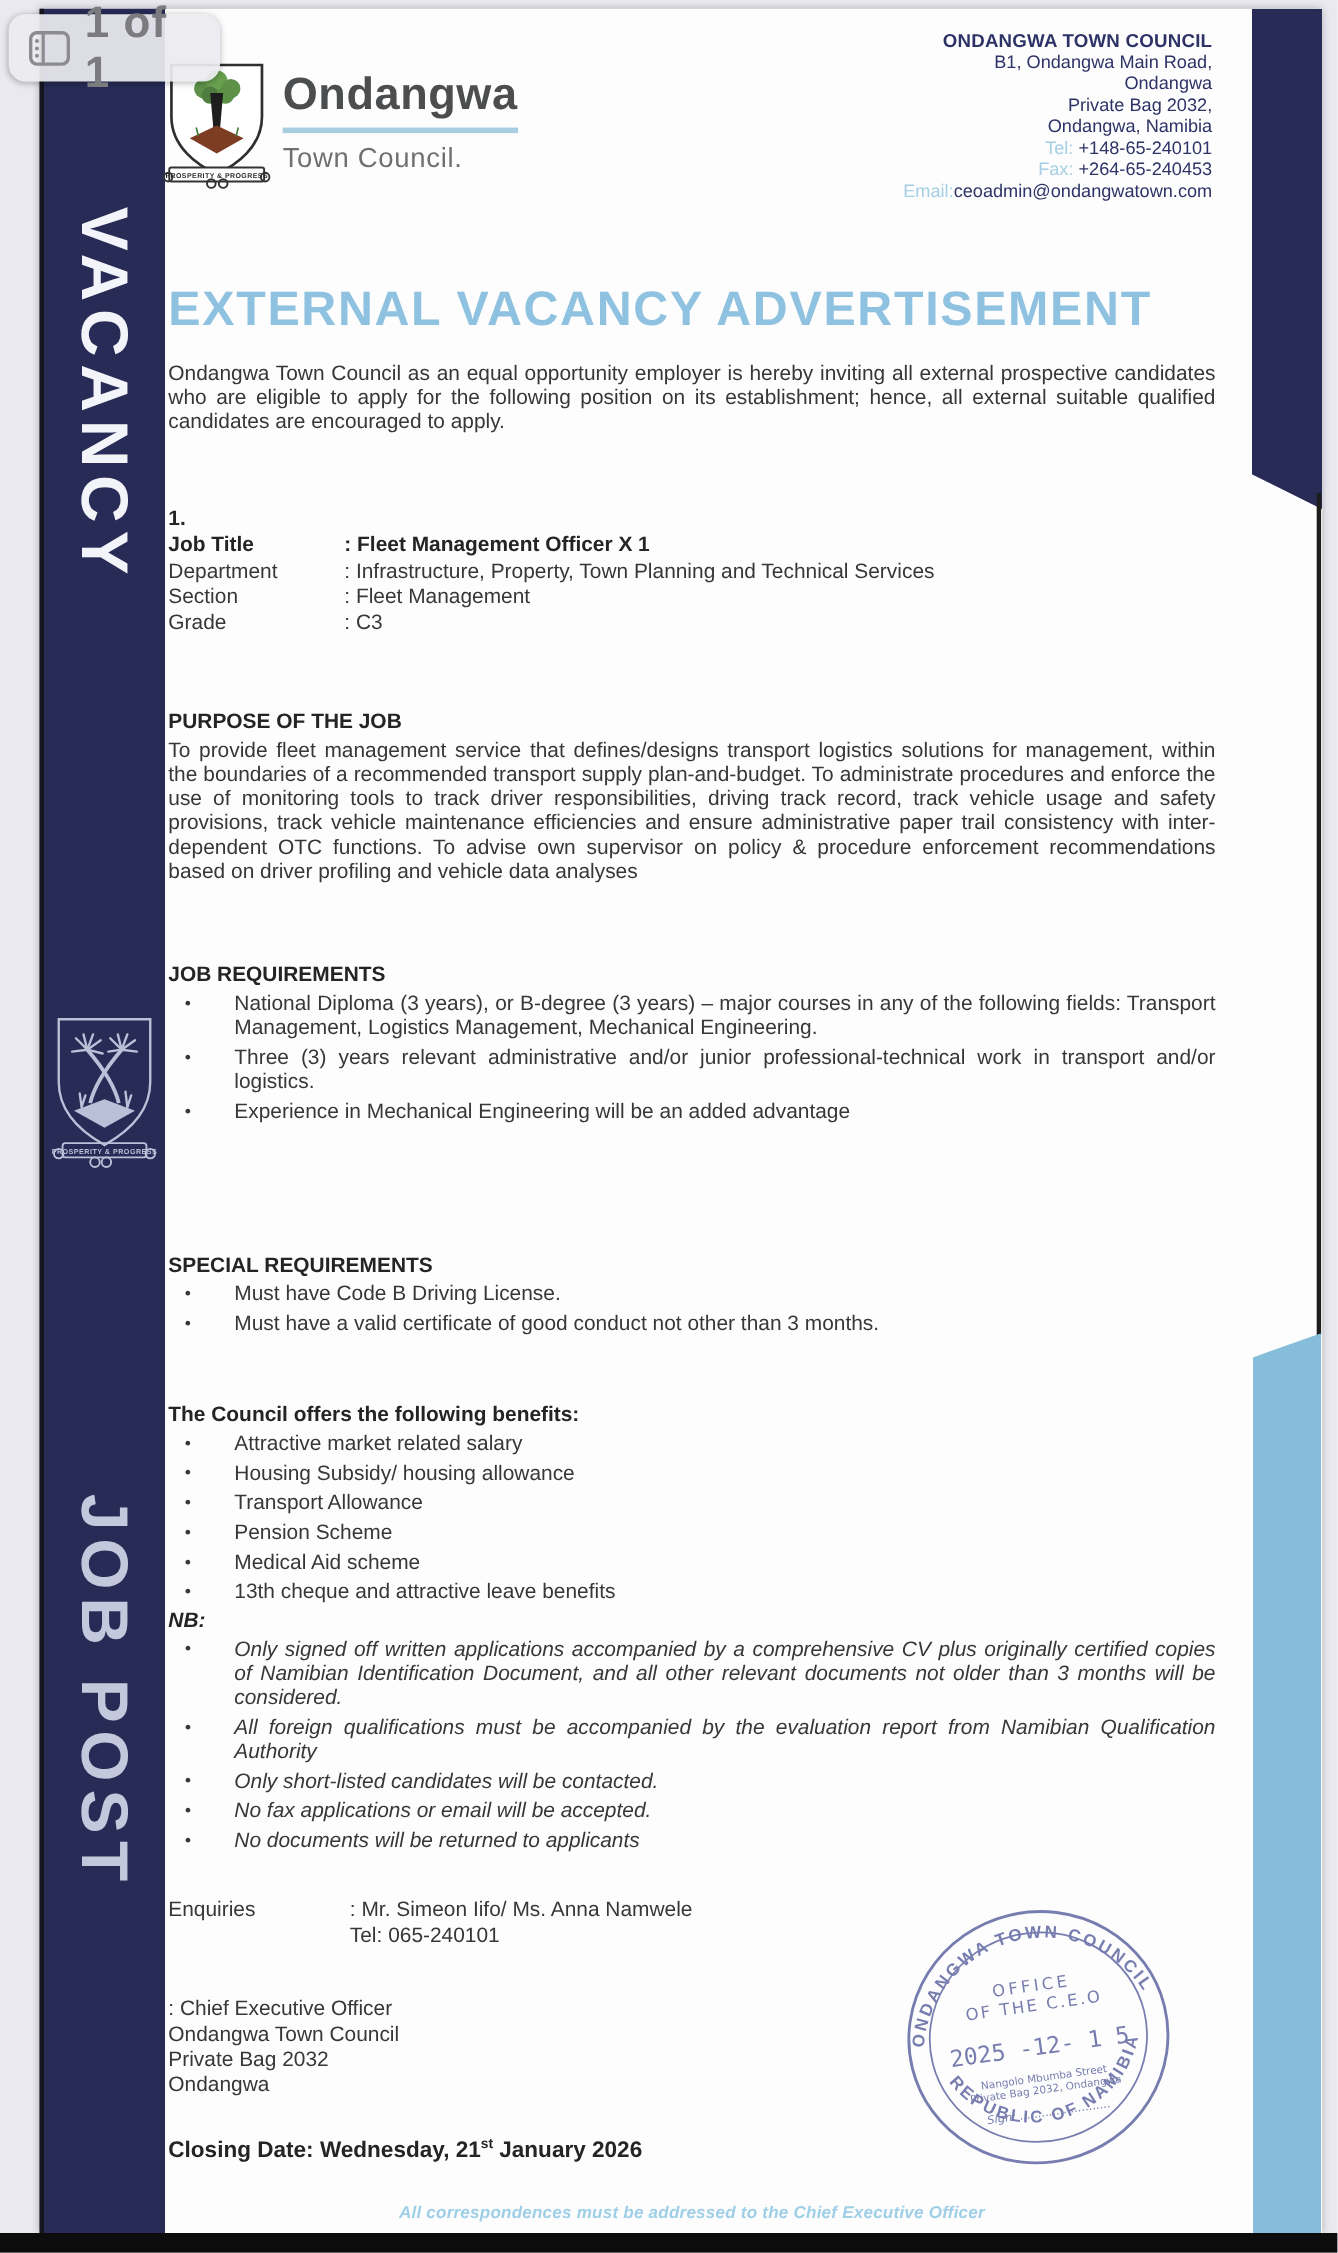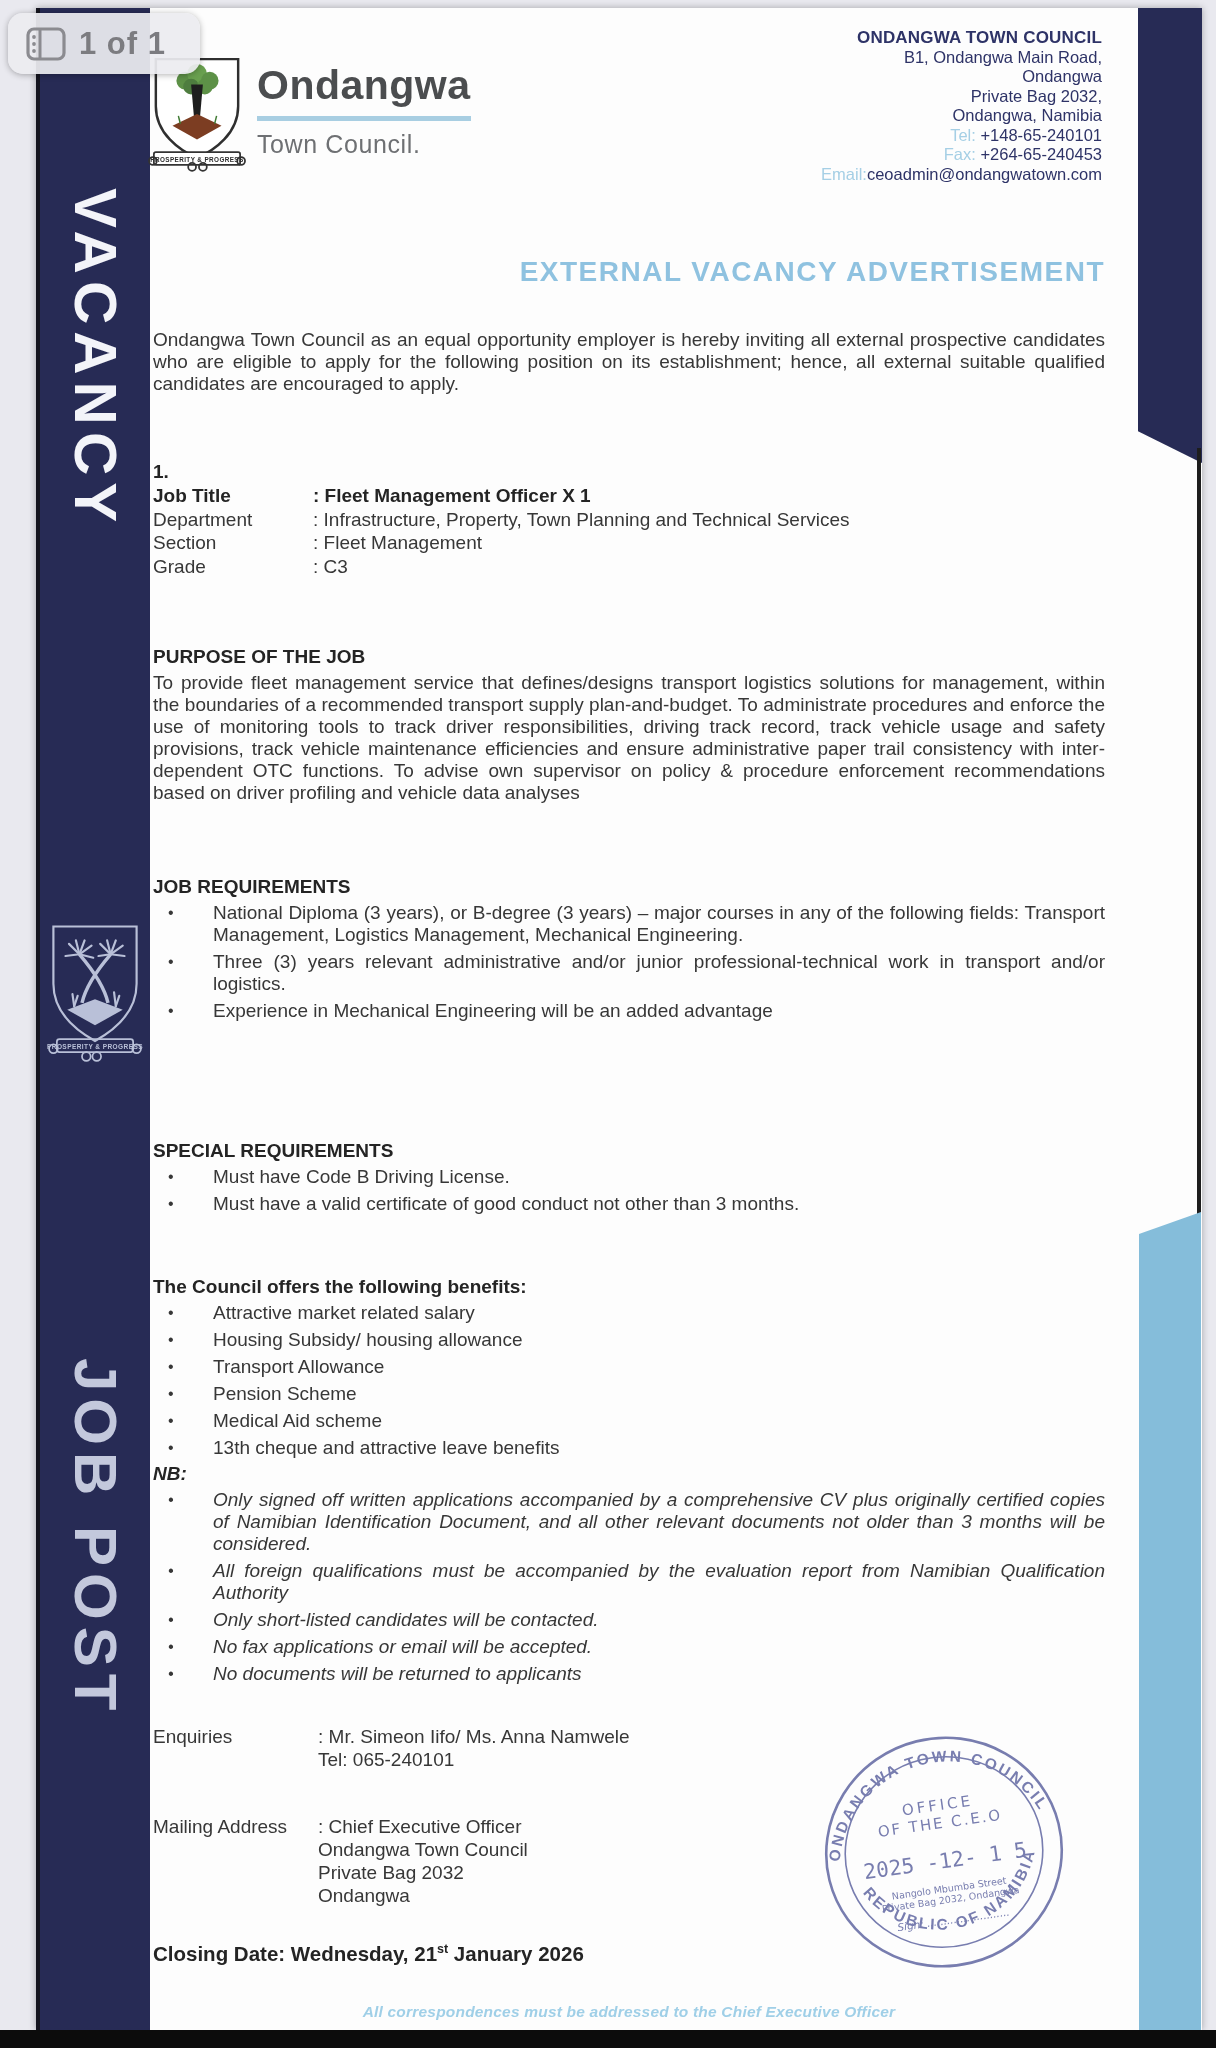--- a/index.html
+++ b/index.html
@@ -17,34 +17,34 @@
   .v-jobpost{top:1350px;color:#c3c8dc;}
   .emblem{position:absolute;top:902px;left:50%;transform:translateX(-50%);}
   
   .band-navy{position:absolute;right:0;top:0;width:64px;height:455px;background:#272b55;clip-path:polygon(0 0,100% 0,100% 100%,0 93%);}
   .band-blue{position:absolute;right:1px;top:1204px;bottom:0;width:62px;background:#85bdda;clip-path:polygon(0 22px,100% 0,100% 100%,0 100%);}
   .edge-line{position:absolute;right:1px;top:440px;width:4px;height:766px;background:#1d1d1d;}
   .bottom-bar{position:absolute;left:0;top:2030px;width:1216px;height:18px;background:#0c0c0c;}
   
   .pill{position:absolute;left:8px;top:13px;width:192px;height:61px;background:rgba(236,236,240,.93);border-radius:15px;
     display:flex;align-items:center;gap:13px;padding:0 18px;box-sizing:border-box;box-shadow:0 1px 6px rgba(0,0,0,.30);z-index:6;cursor:pointer;}
-  .pill-text{font-size:31px;color:#7c7c80;font-weight:600;letter-spacing:1px;}
+  .pill-text{font-size:40px;color:#7c7c80;font-weight:600;letter-spacing:1px;}
   
   .logo{position:absolute;left:112px;top:46px;z-index:1;}
   .wordmark{position:absolute;left:221px;top:54px;}
   .wm-name{font-size:41px;font-weight:bold;color:#4b4d4f;letter-spacing:.5px;}
   .wm-rule{width:214px;height:5px;background:#a8cee2;margin-top:7px;}
   .wm-sub{font-size:25px;color:#6e7073;margin-top:9px;letter-spacing:.6px;}
   .contact{position:absolute;right:100px;top:20px;text-align:right;color:#2e3367;font-size:16.5px;line-height:19.5px;}
   .contact .org{font-weight:bold;letter-spacing:.2px;font-size:17px;}
   .lbl{color:#a5cfe5;}
   
   .content{position:absolute;left:117px;top:0;width:952px;height:100%;}
   .sec{position:absolute;left:0;width:100%;}
-  .doc-title{font-size:28px;font-weight:bold;color:#8fc2e0;letter-spacing:1.5px;text-align:right;}
+  .doc-title{font-size:44px;font-weight:bold;color:#8fc2e0;letter-spacing:1.5px;text-align:left;}
   .para{font-size:19px;line-height:22px;color:#373737;text-align:justify;}
   .h{font-size:19px;font-weight:bold;color:#242424;margin-bottom:4px;}
   .num{font-size:19px;font-weight:bold;color:#242424;line-height:24px;}
   .kv-row{display:flex;font-size:19px;line-height:23.5px;color:#373737;}
   .kv-label{width:160px;flex:none;}
   .kv-value{flex:1;}
   .b{font-weight:bold;color:#242424;}
   .bullet-item{position:relative;padding-left:60px;font-size:19px;line-height:22px;color:#373737;text-align:justify;margin-bottom:5px;}
   .bullet-item .dot{position:absolute;left:15px;top:0;font-size:16px;}
   .kv2{display:flex;font-size:19px;line-height:23px;color:#373737;}
@@ -234,21 +234,20 @@
 
     <div class="sec sec-enquiries kv2">
       <div class="kv2-label">Enquiries</div>
       <div>
           <div class="plain-line">: Mr. Simeon Iifo/ Ms. Anna Namwele</div>
           <div class="plain-line">Tel: 065-240101</div>
         </div>
     </div>
 
     <div class="sec sec-mailing kv2">
-      <div class="kv2-label">Mailing Address</div>
       <div>
           <div class="plain-line">: Chief Executive Officer</div>
           <div class="plain-line">Ondangwa Town Council</div>
           <div class="plain-line">Private Bag 2032</div>
           <div class="plain-line">Ondangwa</div>
         </div>
     </div>
 
     <div class="sec sec-closing closing">
       <span>Closing Date: Wednesday, 21</span><sup>st</sup><span> January 2026</span>

